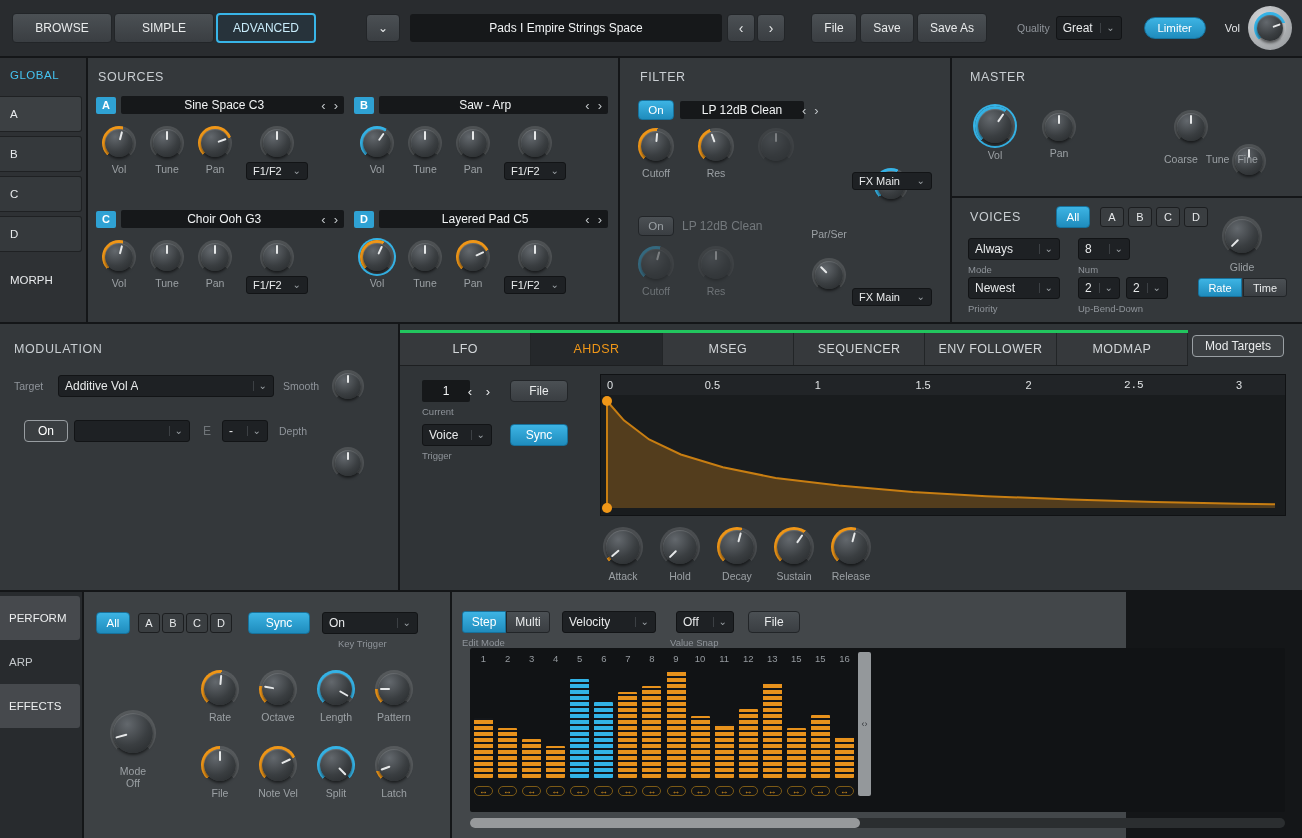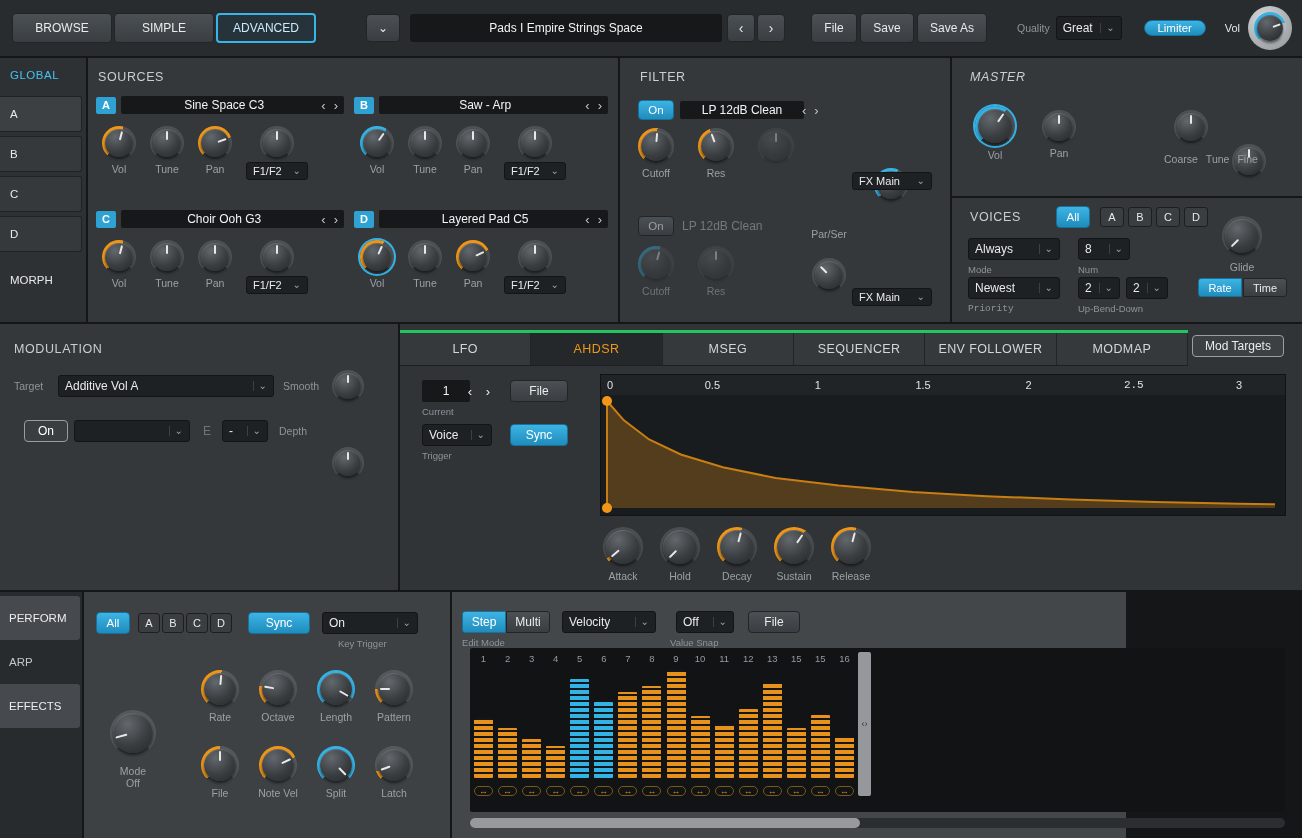--- a/index.html
+++ b/index.html
@@ -97,21 +97,21 @@
     <div style="display:flex;gap:3px;margin-left:26px;">
       <div class="btn" style="width:46px;height:30px;">File</div>
       <div class="btn" style="width:54px;height:30px;">Save</div>
       <div class="btn" style="width:70px;height:30px;">Save As</div>
     </div>
     <span class="label" style="margin-left:30px;">Quality</span>
     <div class="dd divided" style="width:66px;height:24px;margin-left:6px;">
       <span class="val">Great</span>
       <span class="chev">⌄</span>
     </div>
-    <div class="btn cyan pill" style="width:62px;height:16px;margin-left:22px;font-size:11.5px;">Limiter</div>
+    <div class="btn cyan pill" style="width:62px;height:22px;margin-left:22px;font-size:11.5px;">Limiter</div>
     <span style="margin-left:auto;font-size:11px;color:#e3e5e7;">Vol</span>
     <div class="bezel" style="margin:0 10px 0 8px;">
       <div class="knob k32" style="--arc:#35b3e6;--deg:205deg;--rot:70deg;"></div>
     </div>
   </div>
 
   <div class="sidebar">
     <div class="sb-global">GLOBAL</div>
     <div class="sb-cell" style="background:#3c4043;">A</div>
     <div class="sb-cell">B</div>
@@ -303,21 +303,21 @@
       </div>
     <div class="knob k36 dim abs" style="left:138px;top:188px;"></div>
     <div class="knob k34 abs" style="left:254px;top:190px;--arc:#35b3e6;--deg:160deg;--rot:25deg;"></div>
     <div class="dd abs" style="left:232px;top:230px;width:80px;height:18px;font-size:11px;">
         <span class="val">FX Main</span>
         <span class="chev">⌄</span>
       </div>
   </div>
 
   <div class="panel" style="left:952px;top:58px;width:350px;height:138px;">
-    <div class="sect abs" style="left:18px;top:12px;font-style:italic;">MASTER</div>
+    <div class="sect abs" style="left:18px;top:12px;">MASTER</div>
     <div class="kc abs" style="left:23px;top:48px;">
         <div class="knob k40 modring" style="--arc:#35b3e6;--deg:170deg;--rot:35deg;"></div>
         <div class="klbl">Vol</div>
       </div>
     <div class="kc abs" style="left:90px;top:52px;">
         <div class="knob k34"></div>
         <div class="klbl">Pan</div>
       </div>
     <div class="knob k34 abs" style="left:222px;top:52px;"></div>
     <div class="knob k34 abs" style="left:280px;top:52px;"></div>
@@ -344,21 +344,21 @@
     <div class="label abs" style="left:16px;top:66px;font-size:9.5px;">Mode</div>
     <div class="dd divided abs" style="left:126px;top:40px;width:52px;">
         <span class="val">8</span>
         <span class="chev">⌄</span>
       </div>
     <div class="label abs" style="left:126px;top:66px;font-size:9.5px;">Num</div>
     <div class="dd divided abs" style="left:16px;top:79px;width:92px;">
         <span class="val">Newest</span>
         <span class="chev">⌄</span>
       </div>
-    <div class="label abs" style="left:16px;top:105px;font-size:9.5px;font-family:Liberation Mono, monospace;">Priority</div>
+    <div class="label abs" style="left:16px;top:105px;font-size:9.5px;">Priority</div>
     <div class="dd divided abs" style="left:126px;top:79px;width:42px;">
         <span class="val">2</span>
         <span class="chev">⌄</span>
       </div>
     <div class="dd divided abs" style="left:174px;top:79px;width:42px;">
         <span class="val">2</span>
         <span class="chev">⌄</span>
       </div>
     <div class="label abs" style="left:126px;top:105px;font-size:9.5px;">Up-Bend-Down</div>
     <div class="knob k40 abs" style="left:270px;top:18px;--rot:-135deg;"></div>

